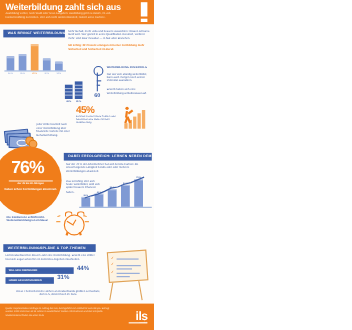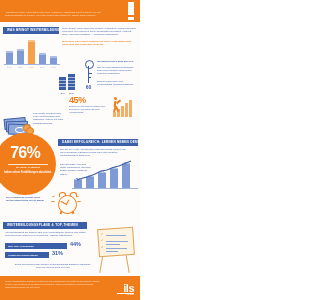--- a/index.html
+++ b/index.html
@@ -127,20 +127,21 @@
   .ils{position:absolute;right:6px;top:6px;font-size:11px;font-weight:bold;color:#ffffff;letter-spacing:-0.5px;}
   .ils-rule{position:absolute;right:6px;top:17px;width:17px;height:0.8px;background:#ffffff;}
   .ils-sub{position:absolute;right:6px;top:18px;font-size:1.5px;color:#ffffff;}
 </style>
 </head>
 <body>
 
 <div class="page">
 
   <div class="header">
+    <div class="header-title">Weiterbildung zahlt sich aus</div>
     <div class="header-sub">Ausbildung vorbei, noch Stadt oder neue Aufgaben: Ausbildung geht es darum, im Job konkurrenzfähig zu bleiben. Wer sich nicht weiterentwickelt, riskiert seine Karriere.</div>
     <div class="excl">
       <div class="excl-bar"></div>
         <div class="excl-dot"></div>
     </div>
   </div>
 
   <div class="banner" style="left:3px;top:27px;width:56px;">
     <span>WAS BRINGT WEITERBILDUNG?</span>
   </div>

